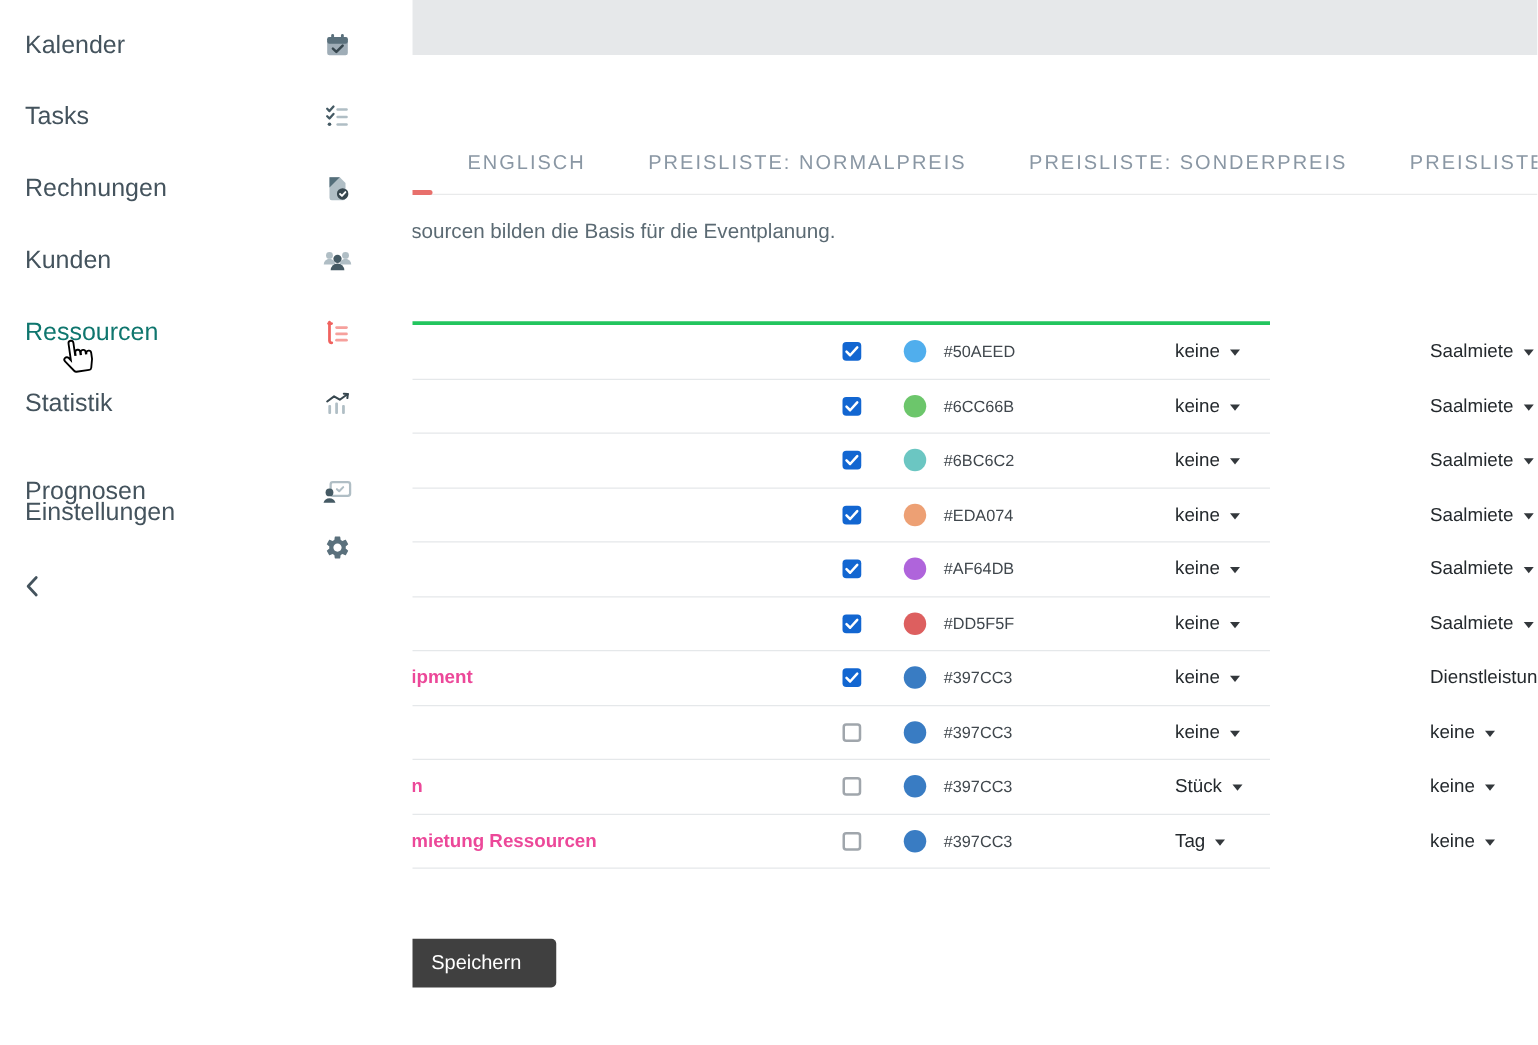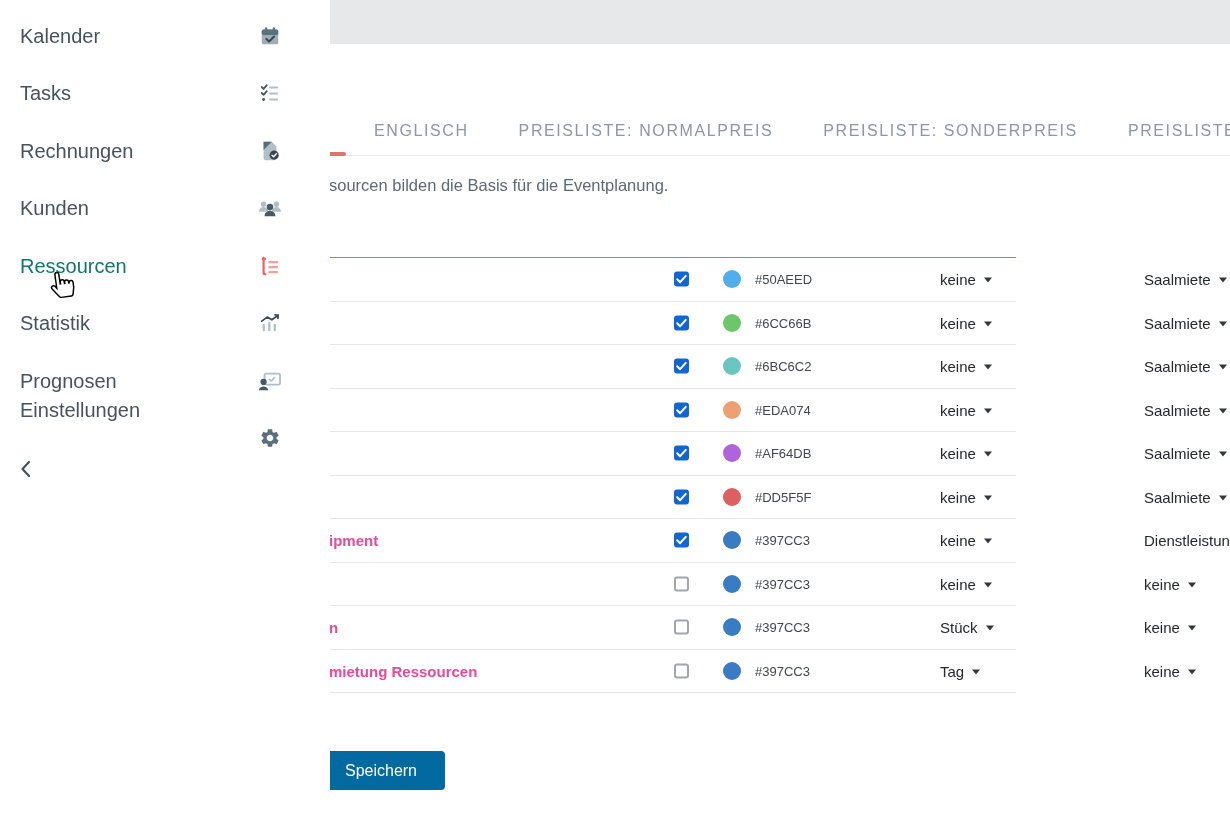--- a/index.html
+++ b/index.html
@@ -16,39 +16,39 @@
   .tabs{position:absolute;left:374px;top:107px;height:48px;display:flex;gap:50px;align-items:center;}
   .tab{
     font-size:16px;letter-spacing:1.6px;color:#8a97a4;font-weight:500;
     white-space:nowrap;cursor:pointer;line-height:48px;
   }
   .intro{
     position:absolute;left:329px;top:176px;margin:0;
     font-size:16.5px;color:#5b6a73;white-space:nowrap;
   }
   
-  .res-table{position:absolute;left:0;top:257px;width:1016px;border-top:1px solid #22c55e;}
+  .res-table{position:absolute;left:0;top:257px;width:1016px;border-top:3px solid #22c55e;}
   .row{position:relative;height:43.5px;border-bottom:1px solid #e5e8ea;box-sizing:border-box;}
   .row > *{position:absolute;top:50%;transform:translateY(-50%);}
   .row-name{left:329px;font-size:15px;font-weight:700;color:#ec4899;white-space:nowrap;}
   .cb{left:674px;width:15px;height:15px;border-radius:3px;cursor:pointer;}
   .cb.checked{background:#1266d1;}
   .cb.checked svg{display:block;}
   .cb.unchecked{background:#fff;border:2px solid #a0a6ac;box-sizing:border-box;}
   .dot{left:723px;width:18px;height:18px;border-radius:50%;cursor:pointer;}
   .hex{left:755px;font-size:13px;color:#40474d;white-space:nowrap;}
   .dd{display:flex;align-items:center;gap:8px;cursor:pointer;white-space:nowrap;}
   .dd-label{font-size:15px;color:#24292d;}
   .caret{width:0;height:0;border-left:4.5px solid transparent;border-right:4.5px solid transparent;border-top:5px solid #33383c;margin-top:2px;}
   .dd.unit{left:940px;}
   .dd.cat{left:1144px;}
   
   .save{
     position:absolute;left:317px;top:751px;width:128px;height:39px;
-    background:#0369a1;color:#ffffff;border:none;border-radius:4px;
+    background:#404040;color:#ffffff;border:none;border-radius:4px;
     font-size:16px;font-family:"Liberation Sans",sans-serif;cursor:pointer;
     text-align:center;
   }
   
   .sidebar{position:absolute;left:0;top:0;width:330px;height:836px;background:#ffffff;z-index:10;}
   .side-item{
     position:absolute;left:0;width:330px;height:56px;
     display:flex;align-items:center;justify-content:space-between;
     padding:0 48px 0 20px;box-sizing:border-box;cursor:pointer;
   }
@@ -339,21 +339,21 @@
       <svg width="22" height="22" viewBox="0 0 24 24">
         <rect x="4" y="13" width="2.4" height="8" rx="1" fill="#b0bec5"></rect>
         <rect x="10" y="11" width="2.4" height="10" rx="1" fill="#b0bec5"></rect>
         <rect x="16" y="13" width="2.4" height="8" rx="1" fill="#b0bec5"></rect>
         <path d="M3 10 L9 5.5 L14 8.5 L21 3.5" stroke="#37474f" stroke-width="1.8" fill="none" stroke-linecap="round" stroke-linejoin="round"></path>
         <path d="M17.5 3.2 L21 3.5 L20.6 7" stroke="#37474f" stroke-width="1.8" fill="none" stroke-linecap="round" stroke-linejoin="round"></path>
       </svg>
     </span>
   </div>
 
-  <div class="side-item" style="top:353px;text-align:right;">
+  <div class="side-item" style="top:365px;text-align:right;">
     <span class="side-label">Prognosen</span>
     <span class="side-icon">
       <svg width="24" height="22" viewBox="0 0 26 24">
         <rect x="7" y="4" width="17" height="12" rx="2" fill="none" stroke="#b0bec5" stroke-width="2"></rect>
         <path d="M12.5 10.2 L14.5 12 L18 8.4" stroke="#b0bec5" stroke-width="1.8" fill="none" stroke-linecap="round" stroke-linejoin="round"></path>
         <circle cx="6" cy="13" r="3.4" fill="#455a64"></circle>
         <path d="M0.8 22 a5.4 5.4 0 0 1 10.4 0 Z" fill="#455a64"></path>
       </svg>
     </span>
   </div>

